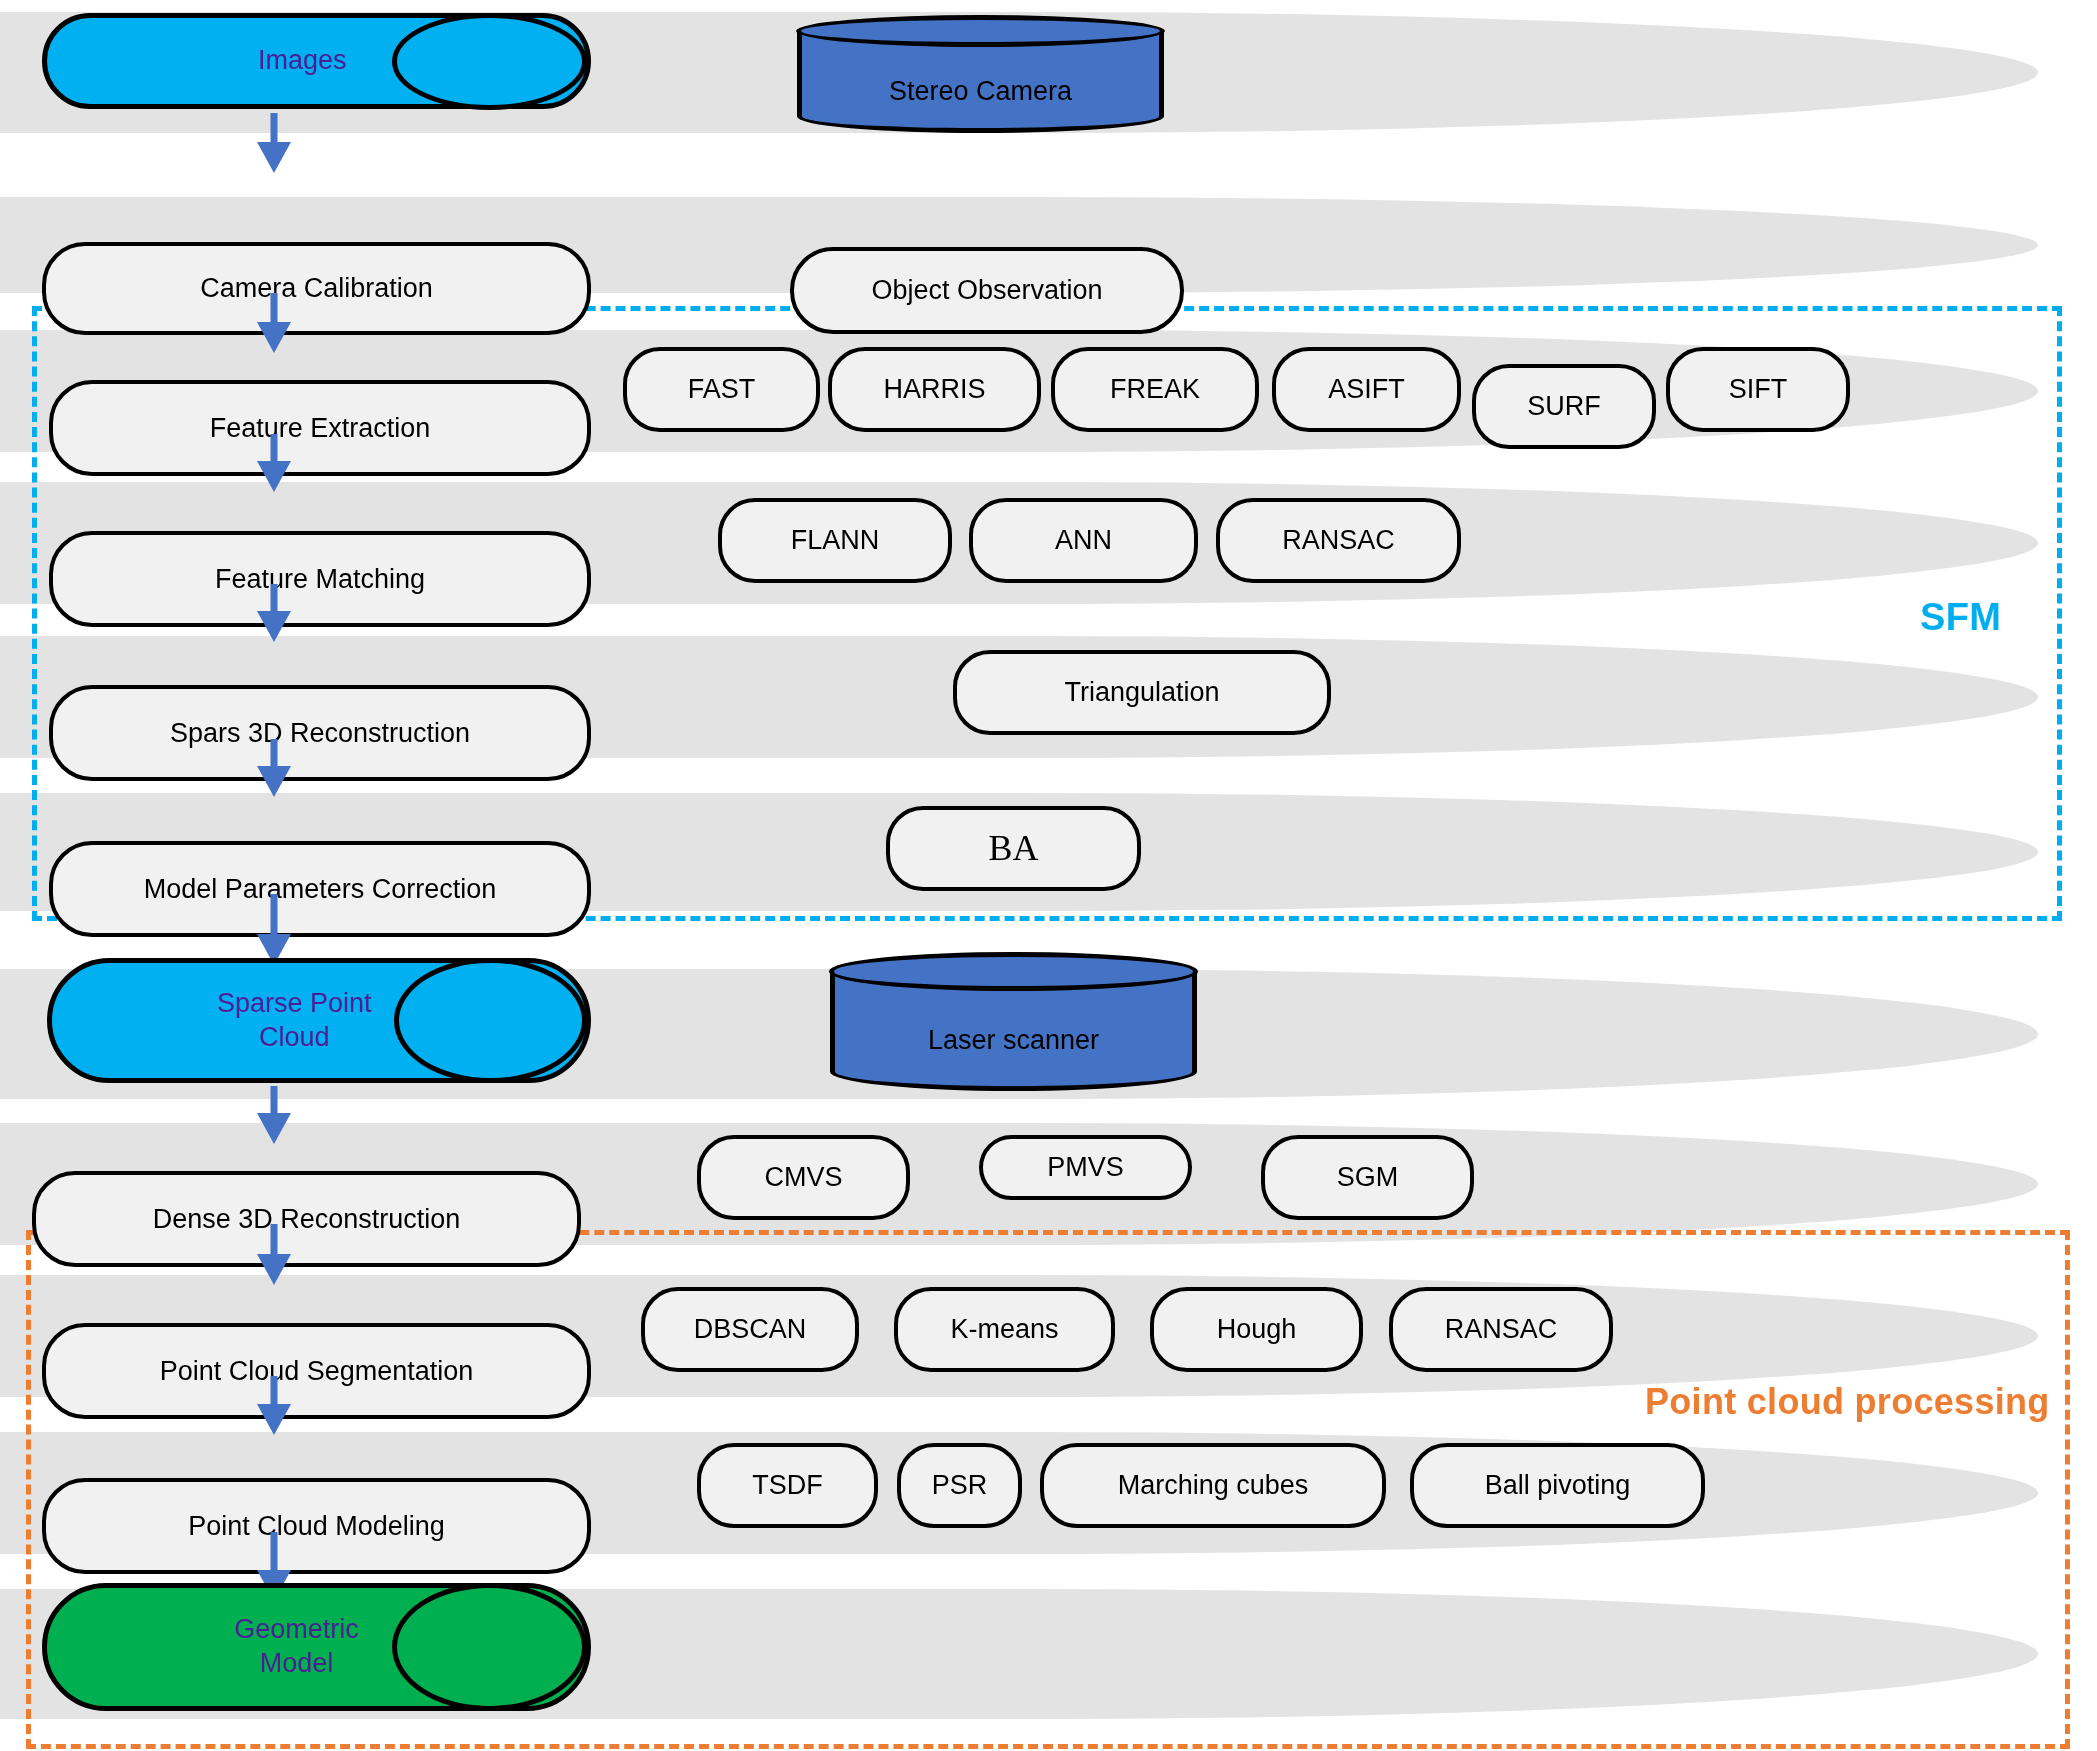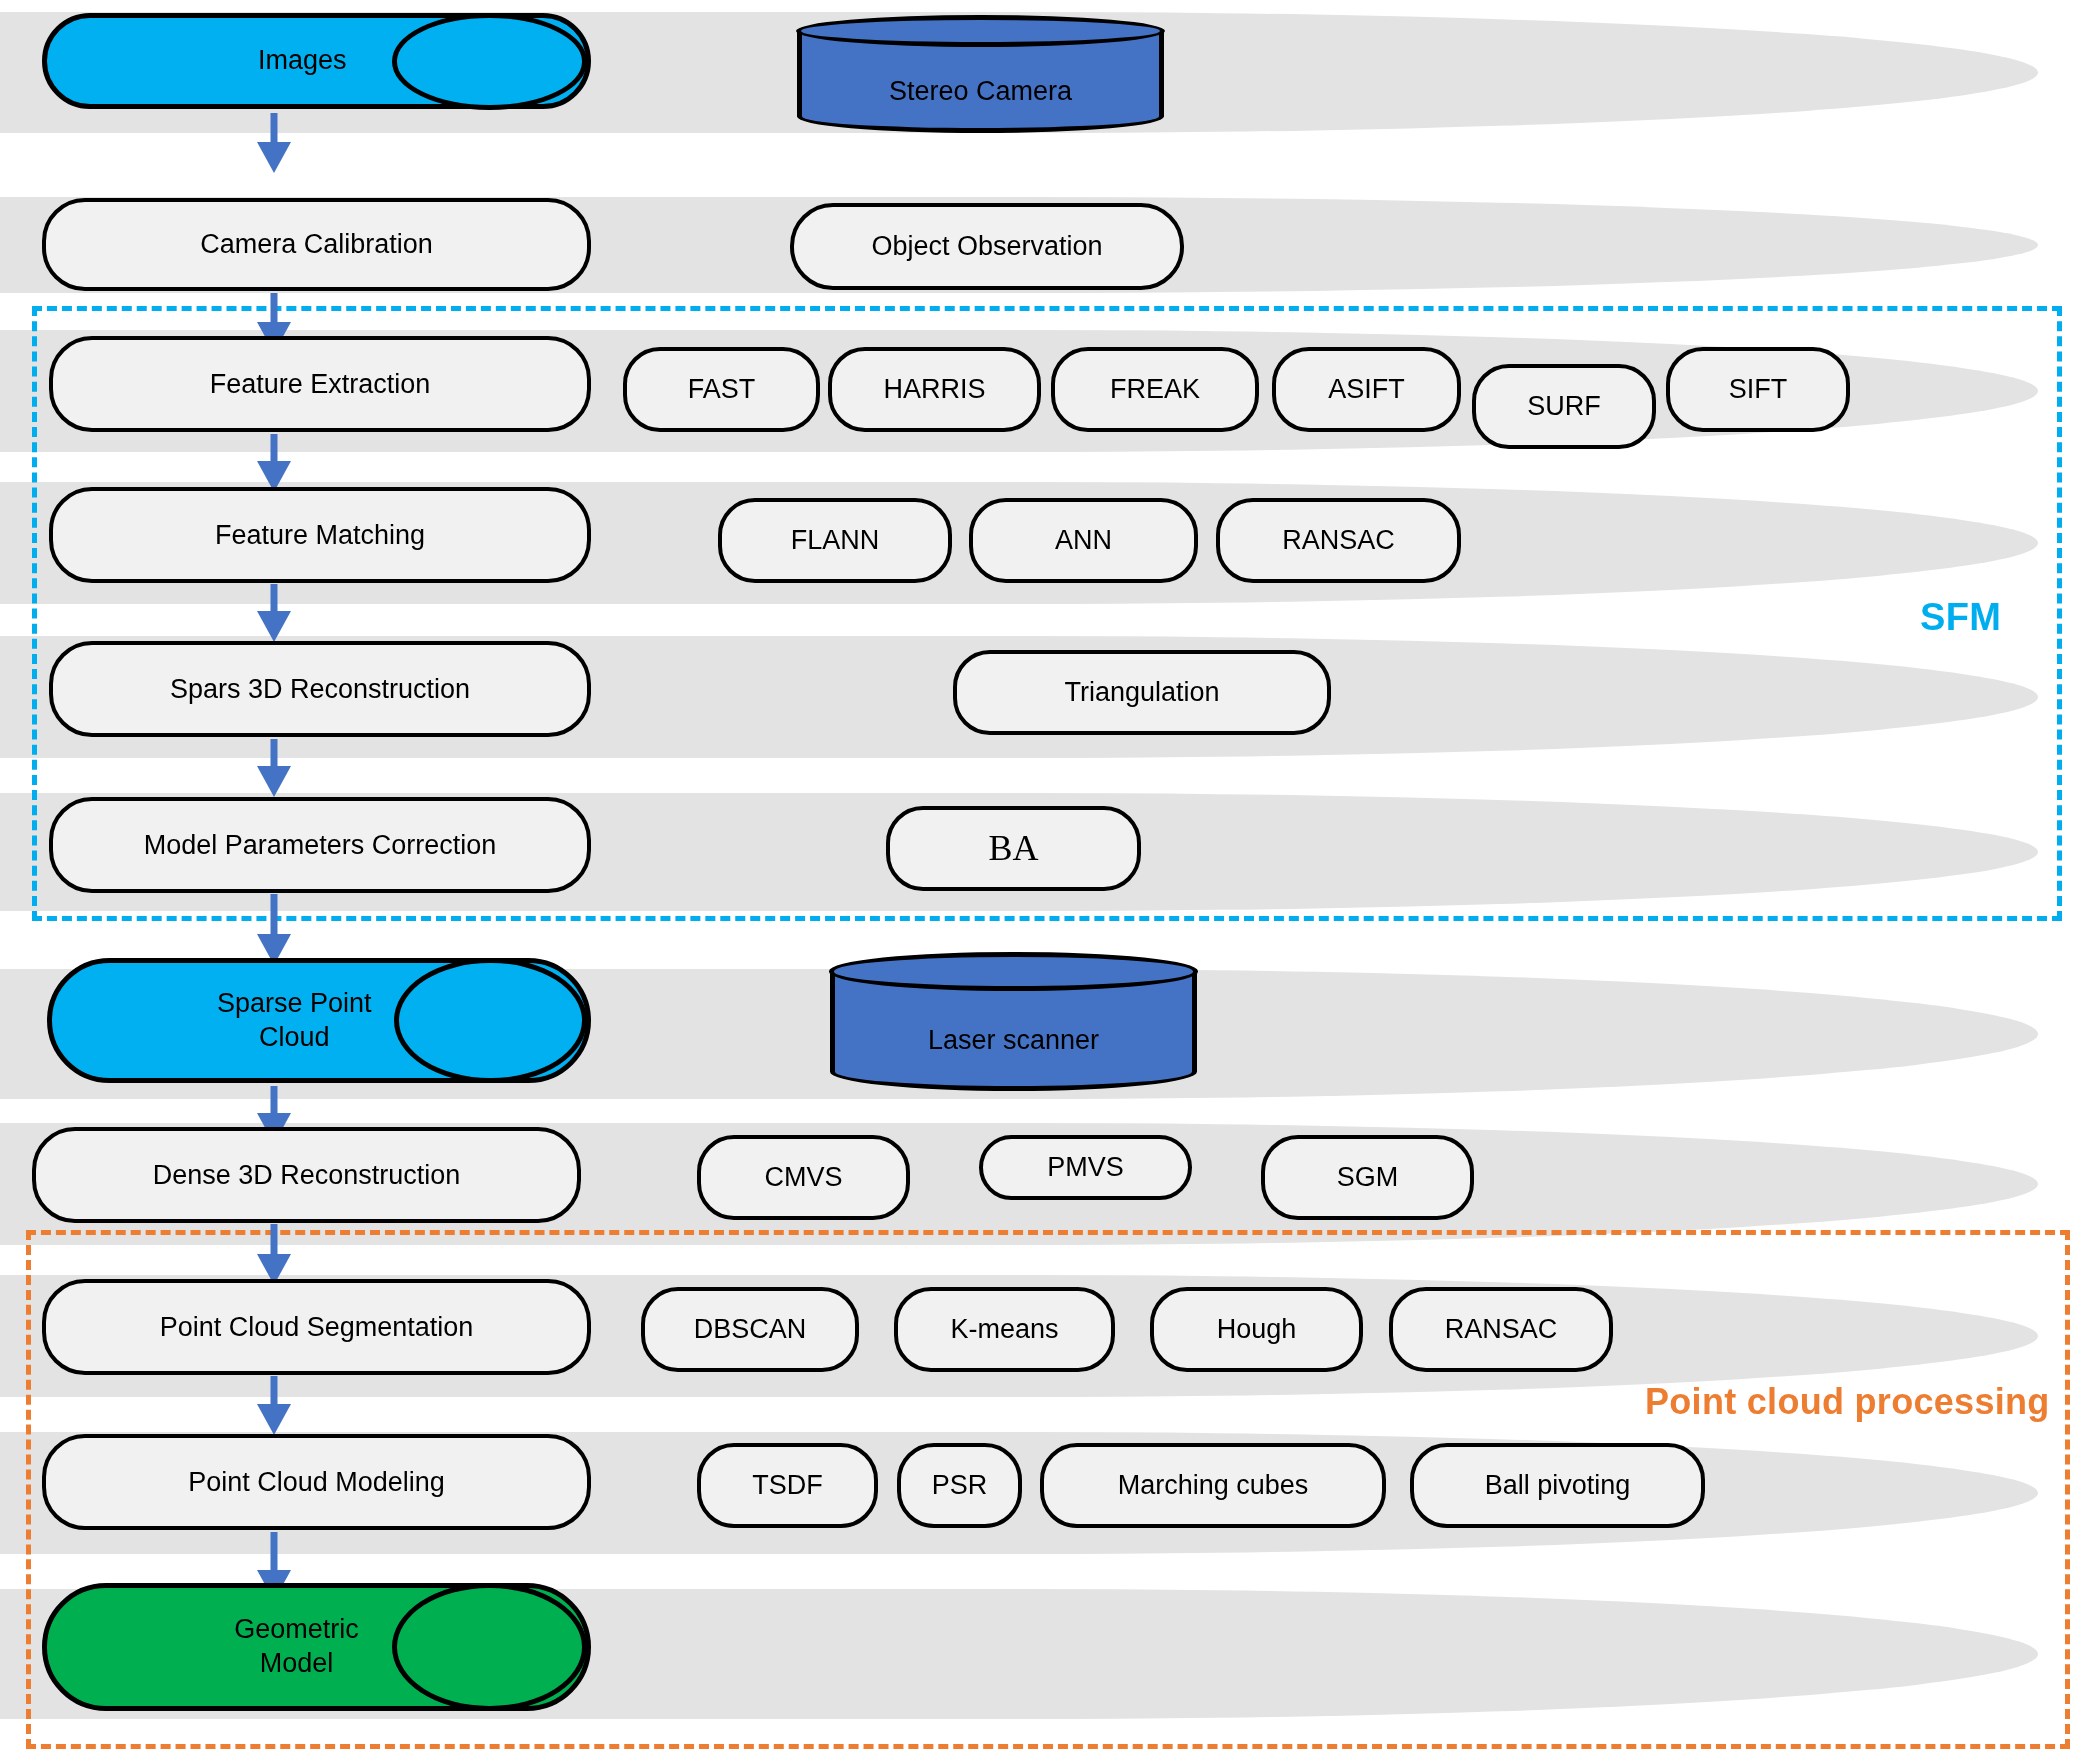--- a/index.html
+++ b/index.html
@@ -53,36 +53,36 @@
     border-radius: 5322px;
     display: flex;
     align-items: center;
     justify-content: center;
     text-align: center;
     color: #000;
     font-size: 27px;
     line-height: 1.12;
     padding: 0 9.6px;
   }
-  .pill.proc      { border-radius: 43px; }
+  .pill.proc      { border-radius: 43px; margin-top: 44px; }
   .pill.algo      { border-radius: 37px; }
   .pill.serif     { font-family: "Liberation Serif", serif; font-size: 36px; }
 
   
   .datastore {
     position: absolute;
     border: 5.3px solid #000;
     border-radius: 5322px;
     display: flex;
     align-items: center;
     justify-content: center;
     text-align: center;
     font-size: 27px;
     line-height: 1.25;
-    color: #000000;
+    color: #4c1d95;
     overflow: visible;
   }
   .datastore .cap {
     position: absolute;
     top: -5.3px; bottom: -5.3px;
     width: 36%;
     right: -0.5px;
     border: 5.3px solid #000;
     border-radius: 50%;
     background: inherit;

